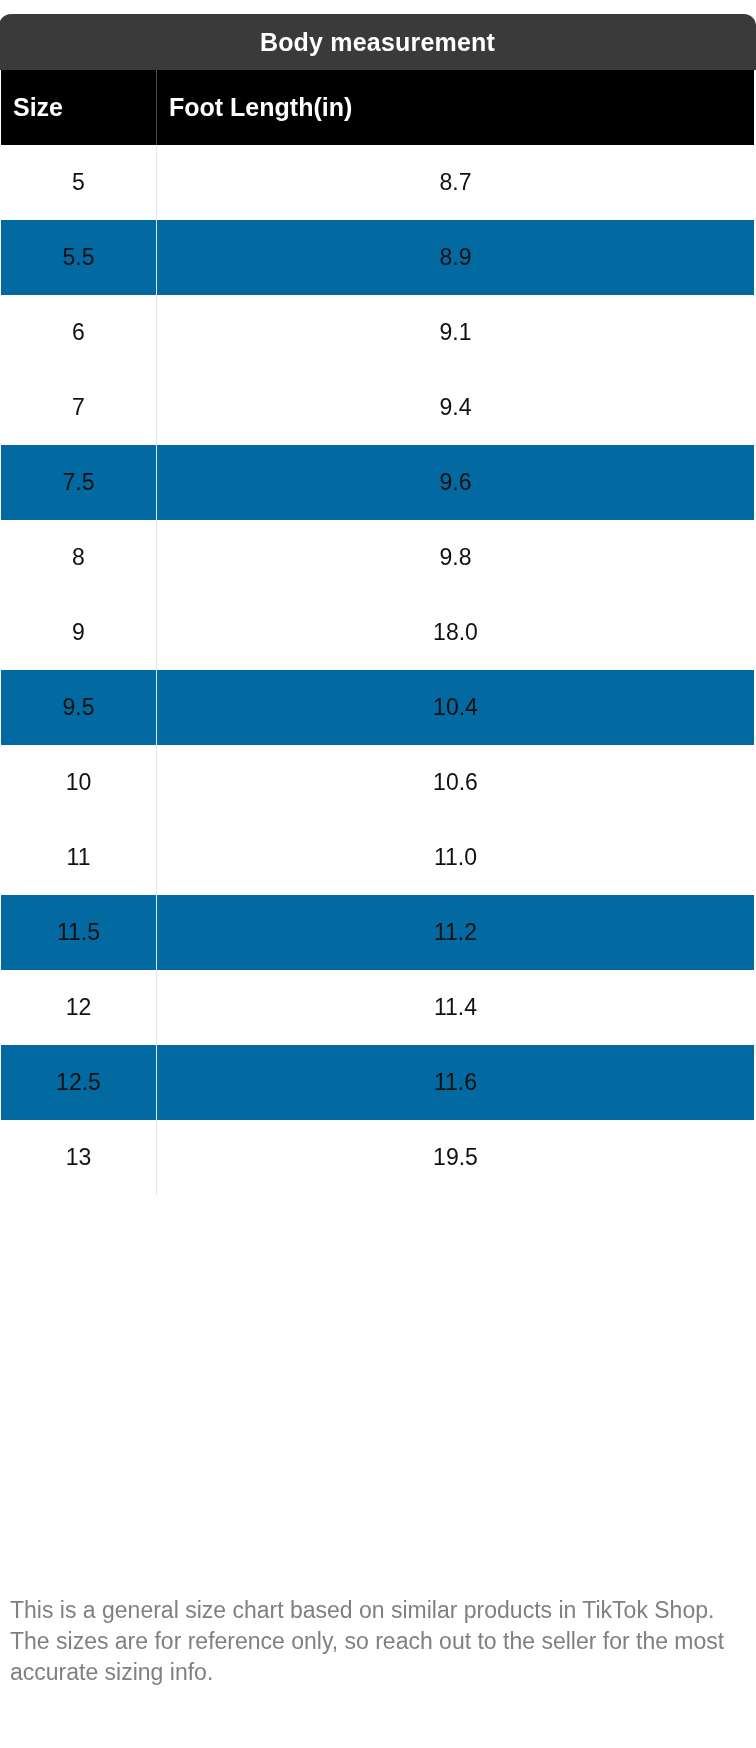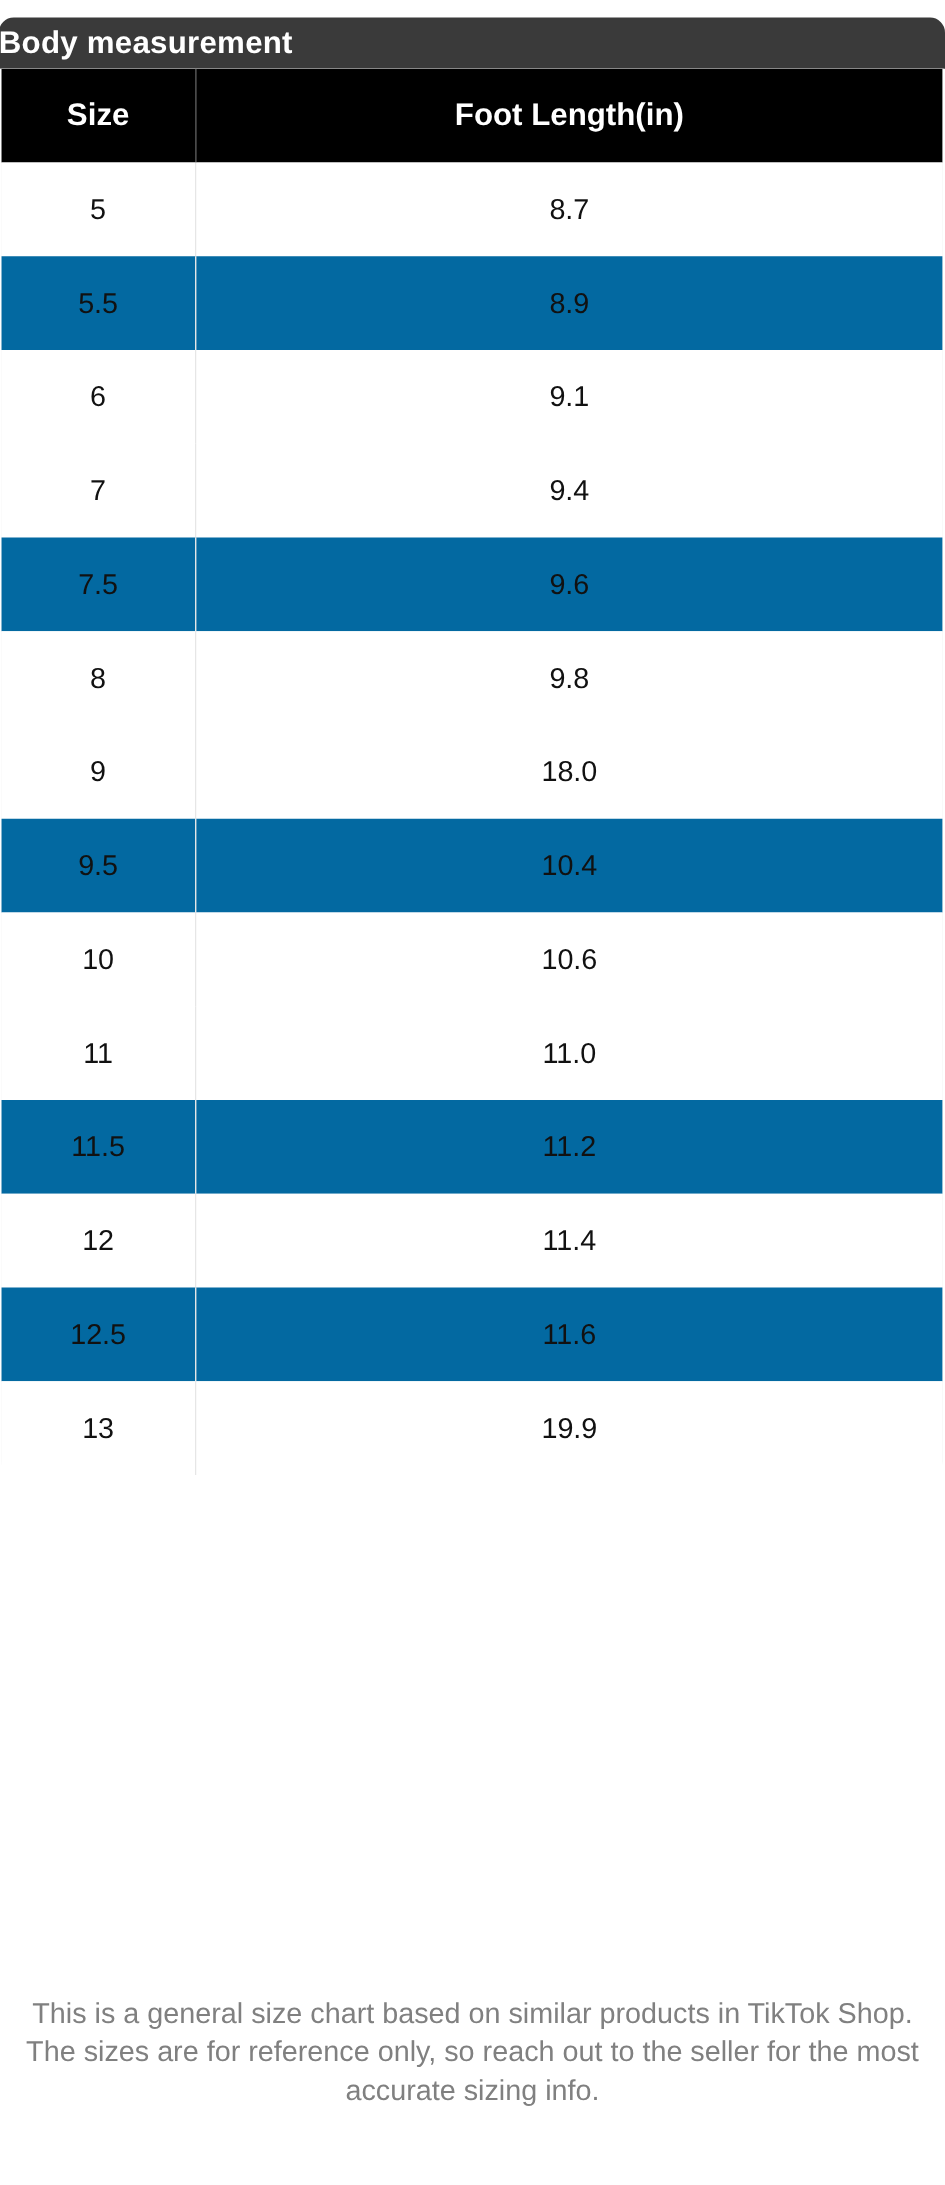--- a/index.html
+++ b/index.html
@@ -20,25 +20,26 @@
 
   
   .size-chart {
     position:absolute;
     left:0;
     top:14px;
     width:756px;
   }
 
   .chart-title-bar {
-    height:41px;
+    height:56px;
     background:#3a3a3a;
     border-radius:12px 12px 0 0;
     display:flex;
     align-items:center;
+    justify-content:center;
     margin-left:-1px;
     width:757px;
   }
   .chart-title-text {
     color:#ffffff;
     font-size:25px;
     font-weight:bold;
     letter-spacing:0.2px;
     line-height:1;
   }
@@ -57,21 +58,21 @@
 
   .chart-table col.col-size  { width:156px; }
   .chart-table col.col-value { width:598px; }
 
   .chart-table thead th {
     background:#000000;
     color:#ffffff;
     font-size:25px;
     font-weight:bold;
     height:75px;
-    text-align:center;
+    text-align:left;
     vertical-align:middle;
     padding:12px;
   }
   .chart-table thead th.hdr-size {
     border-right:1.5px solid #4a4a4a;
   }
 
   .chart-table tbody td {
     height:75px;
     text-align:center;
@@ -92,21 +93,21 @@
   
   .chart-note {
     position:absolute;
     left:10px;
     top:1595px;
     width:736px;
     font-size:23px;
     line-height:31px;
     color:#808080;
     font-weight:400;
-    text-align:center;
+    text-align:left;
   }
 </style>
 </head>
 <body>
 
 <div id="page">
 
   <div class="size-chart">
 
     <div class="chart-title-bar">
@@ -172,21 +173,21 @@
           <tr class="row-odd">
             <td class="cell-size">12</td>
             <td class="cell-value">11.4</td>
           </tr>
           <tr class="row-even">
             <td class="cell-size">12.5</td>
             <td class="cell-value">11.6</td>
           </tr>
           <tr class="row-odd">
             <td class="cell-size">13</td>
-            <td class="cell-value">19.9</td>
+            <td class="cell-value">19.5</td>
           </tr>
         </tbody>
     </table>
 
   </div>
 
   <p class="chart-note">This is a general size chart based on similar products in TikTok Shop. The sizes are for reference only, so reach out to the seller for the most accurate sizing info.</p>
 
 </div>
 

